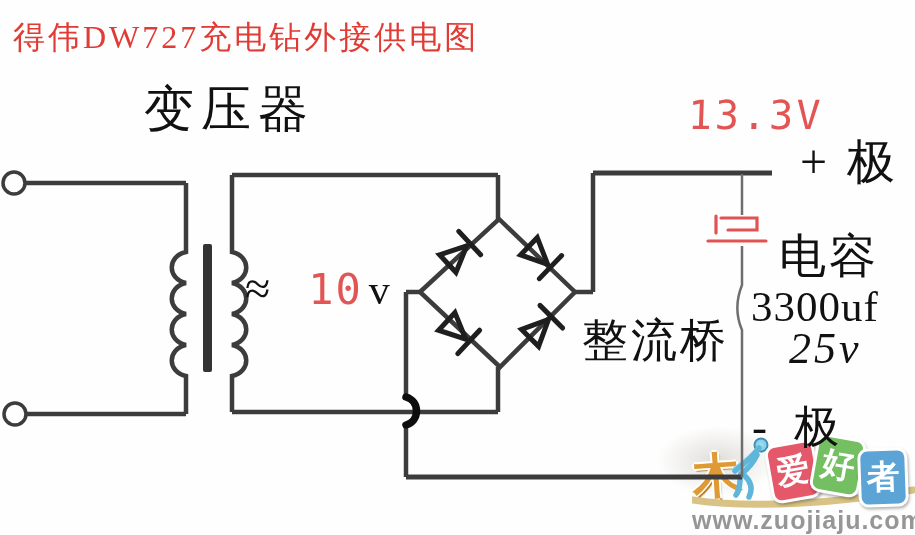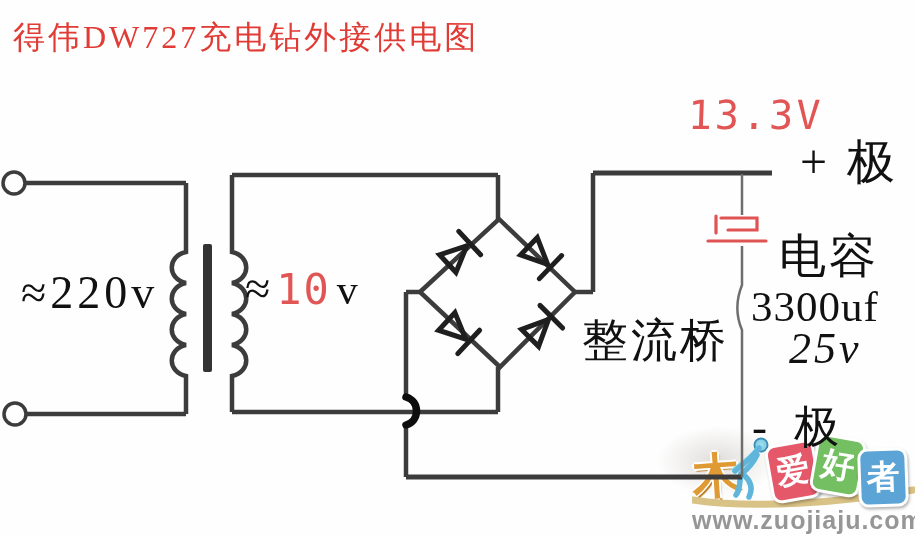--- a/index.html
+++ b/index.html
@@ -15,21 +15,21 @@
   }
   #title{left:13px;top:21px;font-size:32px;letter-spacing:3px;color:#e13b35;}
   #transformer-label{left:144px;top:84px;font-size:50px;letter-spacing:7px;}
   #dc-output-label{left:671px;top:57px;font-size:28px;letter-spacing:5px;}
   #dc-voltage{left:688px;top:95px;font-size:40px;letter-spacing:3px;transform:skewX(-2deg);}
   #plus-pole{left:800px;top:138px;font-size:48px;word-spacing:8px;}
   #minus-pole{left:752px;top:405px;font-size:45px;word-spacing:16px;}
   #primary-voltage{left:21px;top:270px;font-size:46px;letter-spacing:4px;}
   #secondary-voltage{left:245px;top:266px;display:flex;align-items:baseline;gap:6px;}
   #secondary-voltage .approx{font-size:46px;}
-  #secondary-voltage .val{font-size:42px;letter-spacing:2px;}
+  #secondary-voltage .val{font-size:42px;letter-spacing:2px;margin-left:32px;}
   #secondary-voltage .unit{font-size:42px;}
   #rectifier-label{left:562px;top:318px;font-size:46px;letter-spacing:3px;margin-left:20px;}
   #cap-label{left:779px;top:233px;font-size:47px;letter-spacing:3px;}
   #cap-value{left:751px;top:285px;font-size:43px;letter-spacing:1px;}
   #cap-rating{left:789px;top:327px;font-size:44px;letter-spacing:3px;font-style:italic;}
 
   #circuit-svg{position:absolute;left:0;top:0;z-index:2;}
   .layer-labels{position:absolute;left:0;top:0;width:100%;height:100%;z-index:3;pointer-events:none;text-align:center;}
 
   
@@ -153,24 +153,24 @@
       <g stroke="#e05353" stroke-width="3.2" stroke-linecap="round">
         <path d="M716,233 V216"></path>
         <path d="M721,218 H757 V230 H728"></path>
         <path d="M708,241 H766"></path>
       </g>
     </g>
   </svg>
 
   <div class="layer-labels">
     <div class="lbl" id="title">得伟DW727充电钻外接供电图</div>
+    <div class="lbl" id="transformer-label">变压器</div>
     <div class="lbl red-hand" id="dc-voltage">13.3V</div>
     <div class="lbl" id="plus-pole">+ 极</div>
     <div class="lbl" id="minus-pole">- 极</div>
-    <div class="lbl" id="primary-voltage">≈220v</div>
     <div class="lbl" id="secondary-voltage">
       <span class="approx">≈</span>
       <span class="val red-hand">10</span>
       <span class="unit">v</span>
     </div>
     <div class="lbl" id="rectifier-label">整流桥</div>
     <div class="lbl" id="cap-label">电容</div>
     <div class="lbl" id="cap-value">3300uf</div>
     <div class="lbl" id="cap-rating">25v</div>
   </div>

